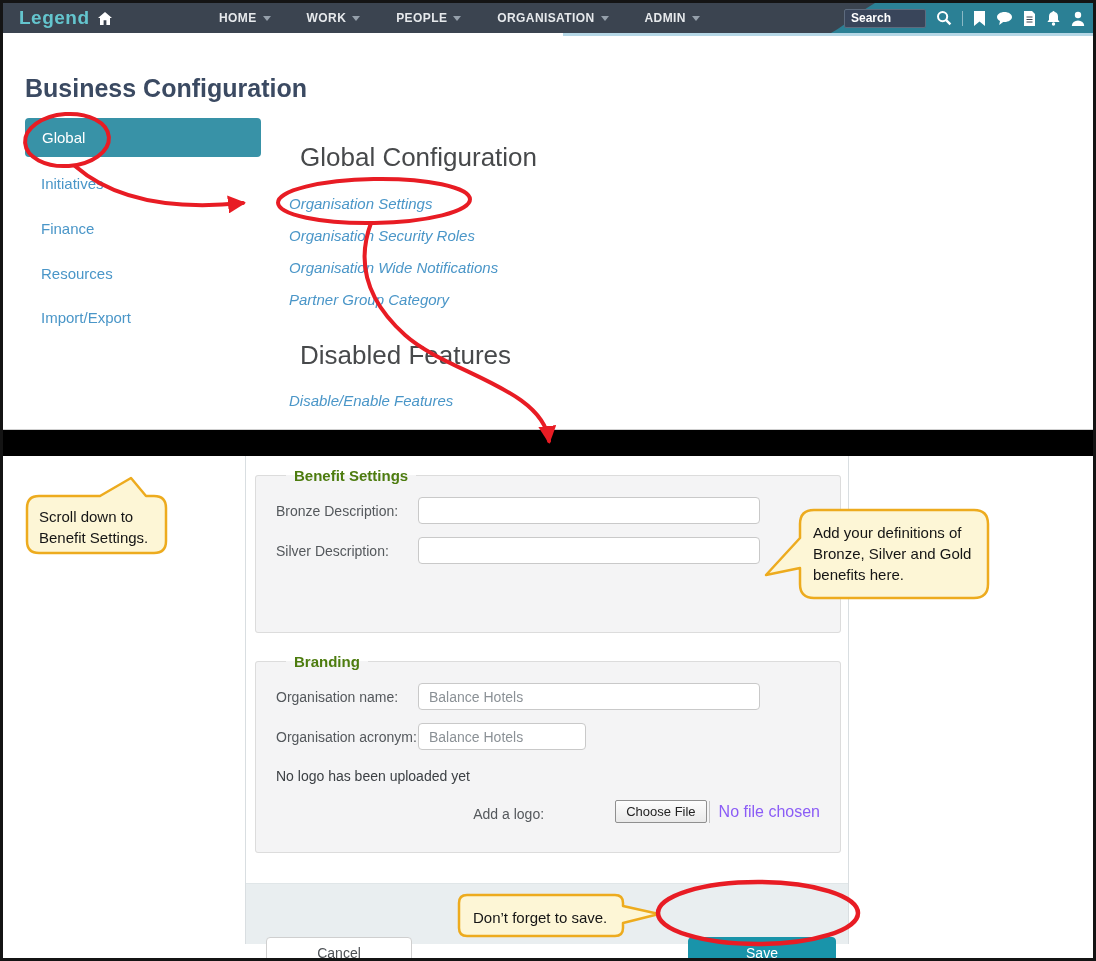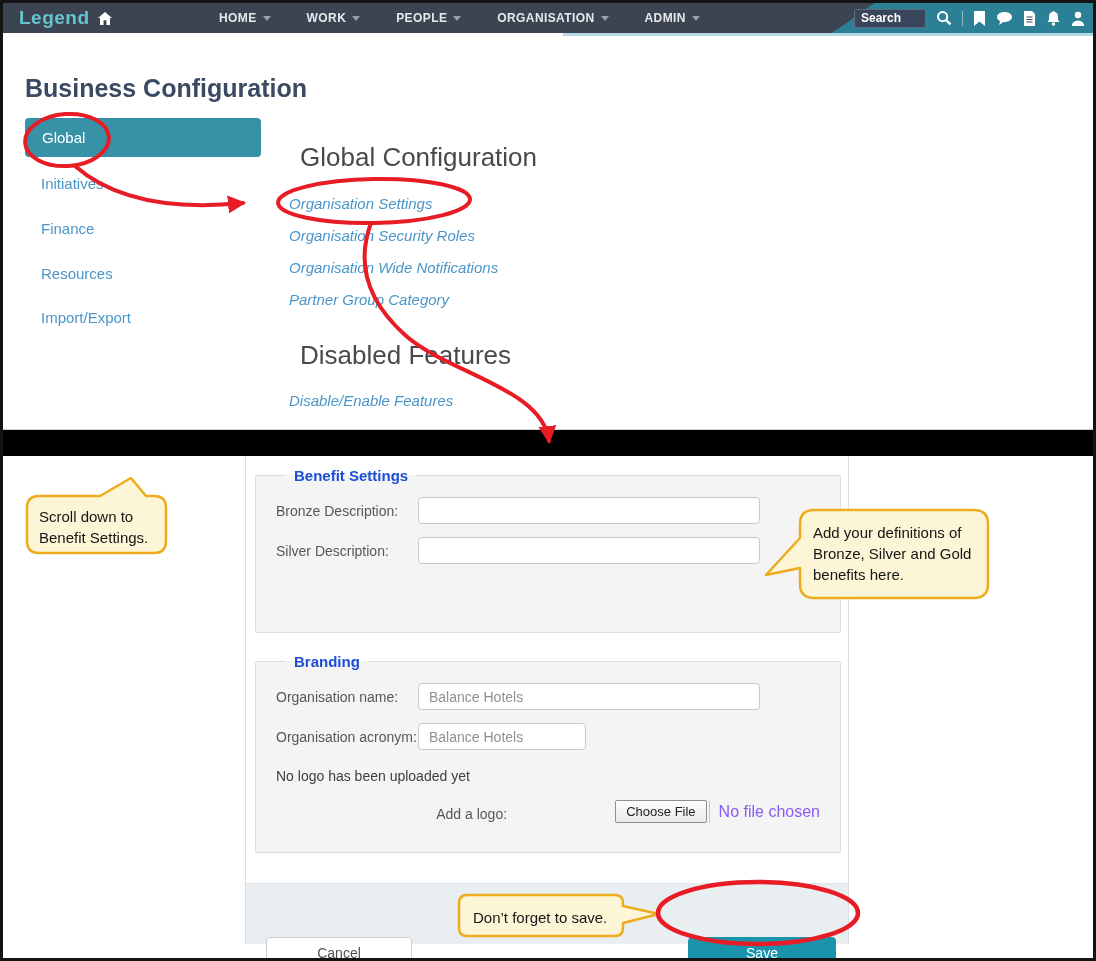--- a/index.html
+++ b/index.html
@@ -10,21 +10,21 @@
   }
   
   .navbar { position:absolute; left:0; top:0; width:100%; height:30px; background:#3b4450; }
   .brand { position:absolute; left:16px; top:0; height:30px; display:flex; align-items:center; gap:7px; cursor:pointer; }
   .brand-text { color:#64c5ce; font-size:19px; font-weight:bold; letter-spacing:.5px; }
   .nav-menus { position:absolute; left:216px; top:0; height:30px; display:flex; align-items:center; gap:36px; }
   .nav-item { display:flex; align-items:center; gap:6px; color:#e6e9ec; font-size:12px; font-weight:bold; letter-spacing:.4px; cursor:pointer; }
   .caret { width:0; height:0; border-left:4px solid transparent; border-right:4px solid transparent; border-top:5px solid #95a0ab; }
   .nav-right-bg { position:absolute; right:0; top:0; height:30px; width:270px; }
   .nav-right { position:absolute; right:8px; top:0; height:30px; display:flex; align-items:center; gap:10px; }
-  .search-box { width:72px; height:19px; background:#39455a; border:1px solid #5d6b7e; border-radius:2px;
+  .search-box { width:82px; height:19px; background:#39455a; border:1px solid #5d6b7e; border-radius:2px;
     color:#fff; font-size:12px; font-weight:bold; padding:0 6px; outline:none; }
   .search-box::placeholder { color:#fff; opacity:1; }
   .nav-divider { width:1px; height:15px; background:rgba(255,255,255,.45); }
   .nav-icon { display:flex; align-items:center; cursor:pointer; }
   .navbar-bottom-strip { position:absolute; top:30px; height:3px; left:560px; right:0; background:#b5d7e6; }
 
   
   .page-title { position:absolute; left:22px; top:71px; font-size:25px; font-weight:bold; color:#3b4a62; }
   .tab-active { position:absolute; left:22px; top:115px; width:236px; height:39px; background:#3892a7;
     border-radius:4px; color:#fff; font-size:15px; display:flex; align-items:center; padding-left:17px; cursor:pointer; }
@@ -34,28 +34,28 @@
 
   
   .top-sep { position:absolute; left:0; top:426px; width:100%; height:1px; background:#cfcfcf; }
   .black-band { position:absolute; left:0; top:427px; width:100%; height:26px; background:#000; }
 
   
   .panel { position:absolute; left:242px; top:453px; width:604px; height:488px;
     border-left:1px solid #d9dee1; border-right:1px solid #d9dee1; background:#fff; }
   fieldset.fset { position:absolute; left:252px; width:586px; background:#f4f4f5;
     border:1px solid #dcdcdc; border-radius:3px; padding:0 20px 10px; }
-  fieldset.fset legend { font-size:15px; font-weight:bold; color:#1d4ed8; padding:0 8px; margin-left:10px; }
+  fieldset.fset legend { font-size:15px; font-weight:bold; color:#4d7c0f; padding:0 8px; margin-left:10px; }
   .frow { display:flex; align-items:flex-start; margin-top:13px; }
   .frow .flabel { width:142px; font-size:14px; color:#54585c; padding-top:5px; line-height:18px; }
   .tinput { height:27px; width:342px; border:1px solid #c9c9c9; border-radius:4px; background:#fff;
     padding:0 10px; font-size:14px; color:#8b9196; font-family:"Liberation Sans",sans-serif; outline:none; }
   .tinput.short { width:168px; }
   .plain-text { font-size:14px; color:#3c4044; }
-  .file-row { display:flex; align-items:center;margin-left:37px; }
+  .file-row { display:flex; align-items:center; }
   .file-btn { border:1px solid #8f8f8f; background:linear-gradient(#fdfdfd,#e9e9e9); border-radius:2px;
     font-size:13px; color:#222; padding:3px 10px; cursor:pointer; font-family:"Liberation Sans",sans-serif; }
   .file-sep { width:1px; height:22px; background:#c4c4c4; margin:0 9px 0 2px; }
   .file-status { font-size:16px; color:#8b5cf6; }
 
   .panel-footer { position:absolute; left:243px; top:880px; width:602px; height:61px; background:#e9eef0; border-top:1px solid #e0e6e8; }
   .btn { position:absolute; top:17px; height:31px; border-radius:4px; font-size:14px;
     display:flex; align-items:center; justify-content:center; cursor:pointer; font-family:"Liberation Sans",sans-serif;margin-top:36px; }
   .btn-cancel { left:20px; width:146px; background:#fff; border:1px solid #cfcfcf; color:#4e5256; }
   .btn-save { left:442px; width:148px; background:#1994aa; border:1px solid #1994aa; color:#fff; }

